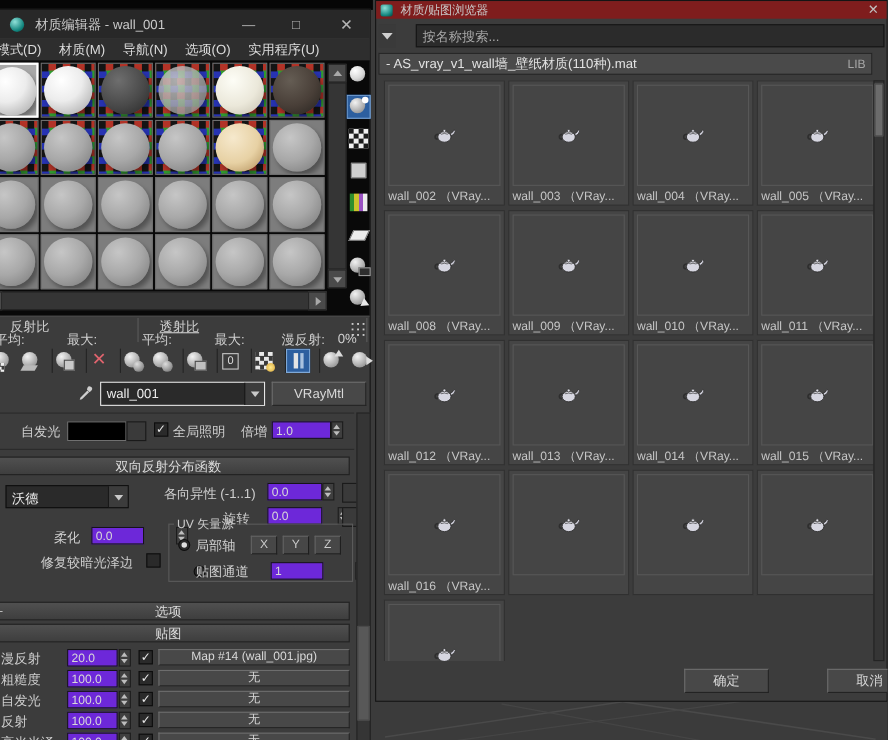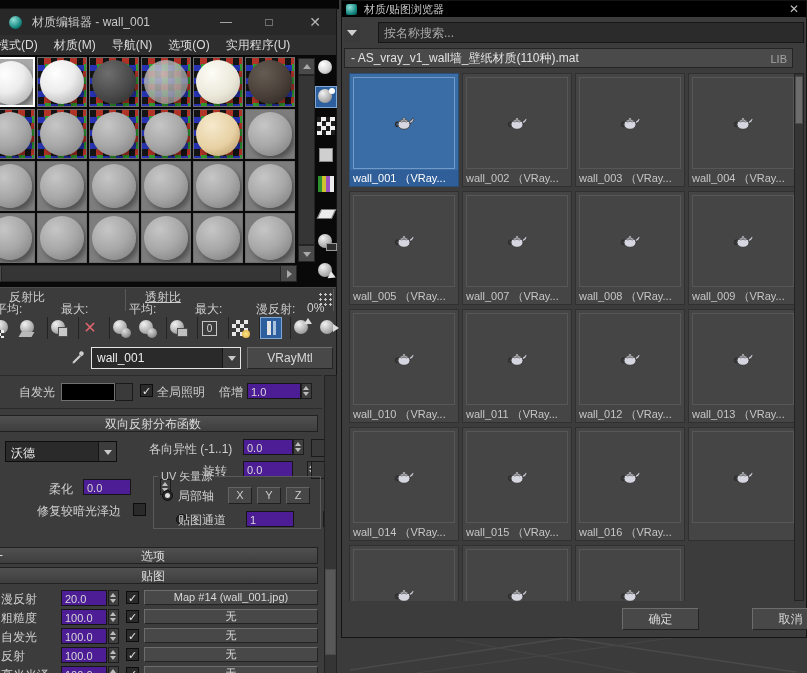--- a/index.html
+++ b/index.html
@@ -65,21 +65,21 @@
   [data-icon="ball-lib"]::after{content:"";position:absolute;right:1px;bottom:2px;width:9px;height:7px;background:#c0c0c0;border:1px solid #4e4e4e;}
   [data-icon="xmark"] .glyph{color:#e0646e;font-size:16px;font-weight:700;line-height:22px;}
   [data-icon="idbox"] .glyph{position:absolute;left:4px;top:4px;width:13px;height:13px;border:1px solid #c6c6c6;font-size:10px;line-height:13px;color:#dcdcdc;}
   [data-icon="checker-bulb"]::before{content:"";position:absolute;inset:3px;background:repeating-conic-gradient(#e8e8e8 0 25%,#3a3a3a 0 50%) 0 0/8px 8px;}
   [data-icon="checker-bulb"]::after{content:"";position:absolute;right:1px;bottom:1px;width:8px;height:8px;border-radius:50%;background:radial-gradient(#ffe98a,#d8a53a);}
   [data-icon="endresult"]::before{content:"";position:absolute;left:7px;top:4px;width:4px;height:14px;background:#e4e4e4;}
   [data-icon="endresult"]::after{content:"";position:absolute;left:13px;top:4px;width:3px;height:14px;background:#a9c2df;}
   [data-icon="ball-up"]::after{content:"";position:absolute;right:1px;top:1px;border-left:4px solid transparent;border-right:4px solid transparent;border-bottom:6px solid #dcdcdc;}
   [data-icon="ball-right"]::after{content:"";position:absolute;right:0;top:7px;border-top:4px solid transparent;border-bottom:4px solid transparent;border-left:6px solid #dcdcdc;}
   
-  .field{background:#4c1d95;border:1px solid #151515;color:#d8d8d8;font-size:11px;
+  .field{background:#6d28d9;border:1px solid #151515;color:#d8d8d8;font-size:11px;
     padding:0 3px;height:16px;line-height:16px;box-sizing:border-box;}
   .spin{display:inline-block;width:11px;height:16px;background:#3f3f3f;border:1px solid #1c1c1c;
     position:relative;box-sizing:border-box;vertical-align:top;}
   .spin::before,.spin::after{content:"";position:absolute;left:1px;border-left:3px solid transparent;border-right:3px solid transparent;}
   .spin::before{top:2px;border-bottom:4px solid #bdbdbd;}
   .spin::after{bottom:2px;border-top:4px solid #bdbdbd;}
   .cb{display:inline-block;width:13px;height:13px;background:#2a2a2a;border:1px solid #0d0d0d;
     color:#e8e8e8;font-size:11px;line-height:12px;text-align:center;box-sizing:border-box;}
   .cb.on::after{content:"✓";}
   .radio{display:inline-block;width:11px;height:11px;border-radius:50%;background:#2a2a2a;
@@ -482,52 +482,40 @@
           <span class="btn mbtn">无</span>
         </div>
       </div>
 
     <div class="strack abs" style="left:339px;top:366px;width:13px;height:300px;"></div>
     <div class="sthumb abs" style="left:340px;top:560px;width:11px;height:86px;background:#585858;"></div>
   </div>
 
   <div class="window" style="left:341px;top:0;width:466px;height:638px;">
 
-    <div class="titlebar abs" style="left:0;top:0;right:0;height:16px;background:#000000;padding-left:4px;">
+    <div class="titlebar abs" style="left:0;top:0;right:0;height:16px;background:#7f1d1d;padding-left:4px;">
       <span class="appicon sq" style="width:11px;height:11px;"></span>
       <span style="margin-left:7px;font-size:11px;color:#c8c8c8;">材质/贴图浏览器</span>
       <span style="position:absolute;right:7px;color:#c0c0c0;font-size:12px;">✕</span>
     </div>
 
     <div class="abs" style="left:0;top:20px;right:0;height:23px;display:flex;align-items:center;padding:0 2px;box-sizing:border-box;gap:18px;">
       <span class="abs" style="position:relative;width:16px;height:21px;background:#3a3a3a;flex:none;">
         <span style="position:absolute;left:3px;top:8px;border-left:5px solid transparent;border-right:5px solid transparent;border-top:6px solid #d0d0d0;"></span>
       </span>
       <input class="searchinput" style="flex: 1 1 0%;" placeholder="按名称搜索...">
     </div>
 
     <div class="grouphdr" style="top:47px;width:449px;">
       <span>- AS_vray_v1_wall墙_壁纸材质(110种).mat</span>
       <span style="position:absolute;right:5px;top:1px;color:#a5a5a5;font-size:11px;">LIB</span>
     </div>
 
     <div class="cellgrid">
 
-        <div class="cell sel">
-          <div class="thumb">
-            <svg class="teapot" width="24" height="16" viewBox="0 0 24 16">
-              <path d="M17.5 6.5 Q20 5.5 20.7 3 L22 4.2 Q21.3 7.5 18 8.6 Z" fill="#cfcfda" stroke="#2e2e2e" stroke-width="0.7"></path>
-              <path d="M6.5 7 Q3.5 7 3.5 9.5 Q3.5 11.5 6 11.5" fill="none" stroke="#2e2e2e" stroke-width="1.4"></path>
-              <ellipse cx="12" cy="9.5" rx="6" ry="4.8" fill="#d6d6e0" stroke="#2e2e2e" stroke-width="0.8"></ellipse>
-              <path d="M8 5.8 Q12 3.4 16 5.8 L15 7 Q12 5.6 9 7 Z" fill="#e8e8f0" stroke="#2e2e2e" stroke-width="0.6"></path>
-              <circle cx="12" cy="4" r="1.3" fill="#e0e0e8" stroke="#2e2e2e" stroke-width="0.6"></circle>
-            </svg>
-          </div>
-          <div class="clabel">wall_001 （VRay...</div>
-        </div>
 
         <div class="cell">
           <div class="thumb">
             <svg class="teapot" width="24" height="16" viewBox="0 0 24 16">
               <path d="M17.5 6.5 Q20 5.5 20.7 3 L22 4.2 Q21.3 7.5 18 8.6 Z" fill="#cfcfda" stroke="#2e2e2e" stroke-width="0.7"></path>
               <path d="M6.5 7 Q3.5 7 3.5 9.5 Q3.5 11.5 6 11.5" fill="none" stroke="#2e2e2e" stroke-width="1.4"></path>
               <ellipse cx="12" cy="9.5" rx="6" ry="4.8" fill="#d6d6e0" stroke="#2e2e2e" stroke-width="0.8"></ellipse>
               <path d="M8 5.8 Q12 3.4 16 5.8 L15 7 Q12 5.6 9 7 Z" fill="#e8e8f0" stroke="#2e2e2e" stroke-width="0.6"></path>
               <circle cx="12" cy="4" r="1.3" fill="#e0e0e8" stroke="#2e2e2e" stroke-width="0.6"></circle>
             </svg>
@@ -568,32 +556,20 @@
               <path d="M6.5 7 Q3.5 7 3.5 9.5 Q3.5 11.5 6 11.5" fill="none" stroke="#2e2e2e" stroke-width="1.4"></path>
               <ellipse cx="12" cy="9.5" rx="6" ry="4.8" fill="#d6d6e0" stroke="#2e2e2e" stroke-width="0.8"></ellipse>
               <path d="M8 5.8 Q12 3.4 16 5.8 L15 7 Q12 5.6 9 7 Z" fill="#e8e8f0" stroke="#2e2e2e" stroke-width="0.6"></path>
               <circle cx="12" cy="4" r="1.3" fill="#e0e0e8" stroke="#2e2e2e" stroke-width="0.6"></circle>
             </svg>
           </div>
           <div class="clabel">wall_005 （VRay...</div>
         </div>
 
 
-        <div class="cell">
-          <div class="thumb">
-            <svg class="teapot" width="24" height="16" viewBox="0 0 24 16">
-              <path d="M17.5 6.5 Q20 5.5 20.7 3 L22 4.2 Q21.3 7.5 18 8.6 Z" fill="#cfcfda" stroke="#2e2e2e" stroke-width="0.7"></path>
-              <path d="M6.5 7 Q3.5 7 3.5 9.5 Q3.5 11.5 6 11.5" fill="none" stroke="#2e2e2e" stroke-width="1.4"></path>
-              <ellipse cx="12" cy="9.5" rx="6" ry="4.8" fill="#d6d6e0" stroke="#2e2e2e" stroke-width="0.8"></ellipse>
-              <path d="M8 5.8 Q12 3.4 16 5.8 L15 7 Q12 5.6 9 7 Z" fill="#e8e8f0" stroke="#2e2e2e" stroke-width="0.6"></path>
-              <circle cx="12" cy="4" r="1.3" fill="#e0e0e8" stroke="#2e2e2e" stroke-width="0.6"></circle>
-            </svg>
-          </div>
-          <div class="clabel">wall_007 （VRay...</div>
-        </div>
 
         <div class="cell">
           <div class="thumb">
             <svg class="teapot" width="24" height="16" viewBox="0 0 24 16">
               <path d="M17.5 6.5 Q20 5.5 20.7 3 L22 4.2 Q21.3 7.5 18 8.6 Z" fill="#cfcfda" stroke="#2e2e2e" stroke-width="0.7"></path>
               <path d="M6.5 7 Q3.5 7 3.5 9.5 Q3.5 11.5 6 11.5" fill="none" stroke="#2e2e2e" stroke-width="1.4"></path>
               <ellipse cx="12" cy="9.5" rx="6" ry="4.8" fill="#d6d6e0" stroke="#2e2e2e" stroke-width="0.8"></ellipse>
               <path d="M8 5.8 Q12 3.4 16 5.8 L15 7 Q12 5.6 9 7 Z" fill="#e8e8f0" stroke="#2e2e2e" stroke-width="0.6"></path>
               <circle cx="12" cy="4" r="1.3" fill="#e0e0e8" stroke="#2e2e2e" stroke-width="0.6"></circle>
             </svg>

